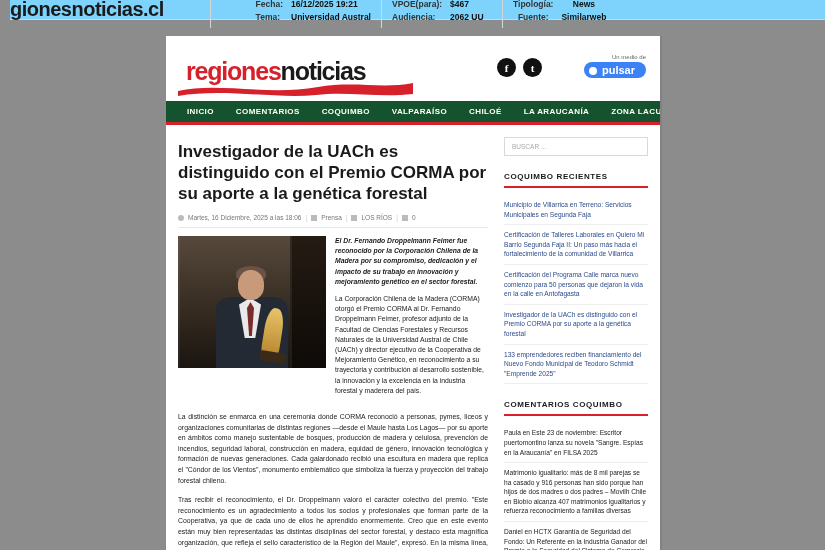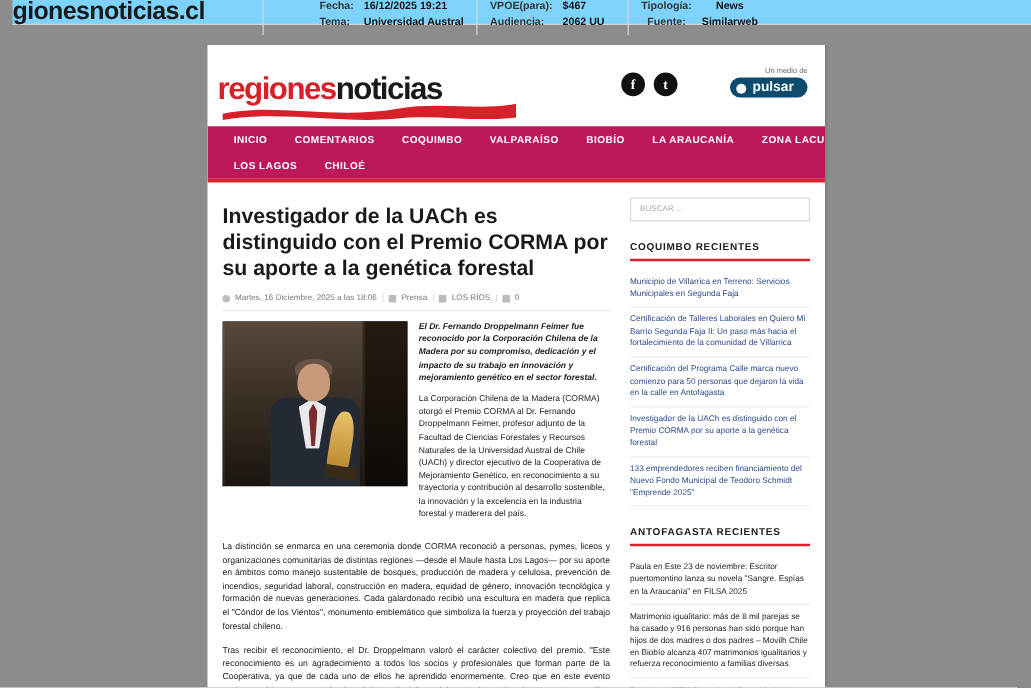--- a/index.html
+++ b/index.html
@@ -32,51 +32,51 @@
   .mb3 { width:150px;text-align:center; }
 
   
   .sheet {
     position:absolute; top:36px; left:166px; width:494px; height:514px;
     background:#ffffff; overflow:hidden;
   }
 
   
   .site-header {
-    height:65px; display:flex; align-items:center; padding:6px 12px 0 8px;
+    height:65px; display:flex; align-items:center; padding:6px 12px 0 20px;
     position:relative;
   }
   .brand {
     font-size:25px; font-weight:bold; color:#d6202a; letter-spacing:-1.2px;
     line-height:1;
   }
   .brand .black { color:#1a1a1a; }
   .brand-swoosh {
     position:absolute; left:12px; top:44px; width:235px; height:16px;
   }
   .social { position:absolute; right:118px; top:22px; display:flex; gap:7px; }
   .social .circle {
     width:19px; height:19px; border-radius:50%; background:#111;
     display:flex; align-items:center; justify-content:center;
     color:#fff; font-size:11px; font-weight:bold; font-family:"Liberation Serif", serif;
   }
   .pulsar { position:absolute; right:14px; top:18px; text-align:right; }
   .pulsar .un { font-size:6px; color:#666; }
   .pulsar .logo {
-    margin-top:2px; background:#0c4a6e; color:#fff; font-size:11px; font-weight:bold;
+    margin-top:2px; background:#3b82f6; color:#fff; font-size:11px; font-weight:bold;
     border-radius:9px; padding:2px 11px 2px 18px; position:relative; display:inline-block;
   }
   .pulsar .logo::before {
     content:""; position:absolute; left:5px; top:5px; width:8px; height:8px;
     border-radius:50%; background:#fff;
   }
 
   
   .nav {
-    background:#be185d; color:#fff; padding:0 10px;
+    background:#14532d; color:#fff; padding:0 10px;
   }
   .nav-row { display:flex; align-items:center; height:21px; }
   .nav-item {
     font-size:8px; font-weight:bold; letter-spacing:0.4px; color:#fff;
     padding:0 11px; white-space:nowrap;
   }
   .nav-underline { height:3px; background:#d6202a; }
 
   
   .content { display:flex; padding:12px 12px 0 12px; }
@@ -235,28 +235,24 @@
       <div class="logo">pulsar</div>
     </div>
   </div>
 
   <div class="nav">
     <div class="nav-row">
       <div class="nav-item">INICIO</div>
       <div class="nav-item">COMENTARIOS</div>
       <div class="nav-item">COQUIMBO</div>
       <div class="nav-item">VALPARAÍSO</div>
-      <div class="nav-item">BIOBÍO</div>
+      <div class="nav-item">CHILOÉ</div>
       <div class="nav-item">LA ARAUCANÍA</div>
       <div class="nav-item">ZONA LACUSTRE</div>
 
-    </div>
-    <div class="nav-row">
-      <div class="nav-item">LOS LAGOS</div>
-      <div class="nav-item">CHILOÉ</div>
     </div>
   </div>
   <div class="nav-underline"></div>
 
   <div class="content">
 
     <div class="main-col">
       <div class="headline">Investigador de la UACh es distinguido con el Premio CORMA por su aporte a la genética forestal</div>
 
       <div class="byline">
@@ -307,21 +303,21 @@
 
       <div class="side-title">COQUIMBO RECIENTES</div>
       <ul class="side-list">
         <li>Municipio de Villarrica en Terreno: Servicios Municipales en Segunda Faja</li>
         <li>Certificación de Talleres Laborales en Quiero Mi Barrio Segunda Faja II: Un paso más hacia el fortalecimiento de la comunidad de Villarrica</li>
         <li>Certificación del Programa Calle marca nuevo comienzo para 50 personas que dejaron la vida en la calle en Antofagasta</li>
         <li>Investigador de la UACh es distinguido con el Premio CORMA por su aporte a la genética forestal</li>
         <li>133 emprendedores reciben financiamiento del Nuevo Fondo Municipal de Teodoro Schmidt "Emprende 2025"</li>
       </ul>
 
-      <div class="side-title">ANTOFAGASTA RECIENTES</div>
+      <div class="side-title">COMENTARIOS COQUIMBO</div>
       <ul class="side-list comments">
         <li>Paula en Este 23 de noviembre: Escritor puertomontino lanza su novela "Sangre. Espías en la Araucanía" en FILSA 2025</li>
         <li>Matrimonio igualitario: más de 8 mil parejas se ha casado y 916 personas han sido porque han hijos de dos madres o dos padres – Movilh Chile en Biobío alcanza 407 matrimonios igualitarios y refuerza reconocimiento a familias diversas</li>
         <li>Daniel en HCTX Garantía de Seguridad del Fondo: Un Referente en la Industria Ganador del Premio a la Seguridad del Sistema de Comercio</li>
 
       </ul>
     </div>
 
   </div>
 </div>

